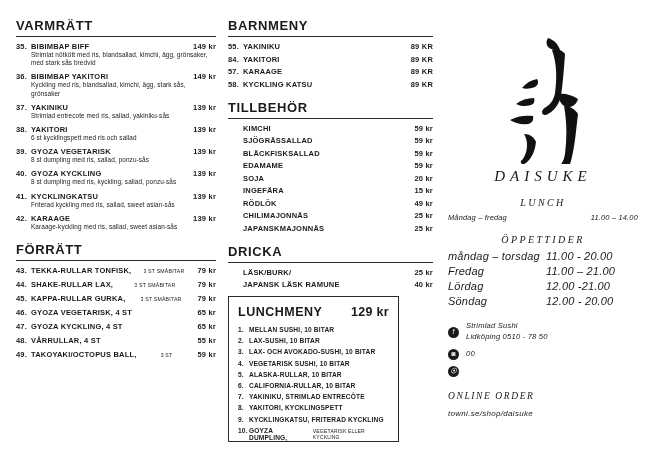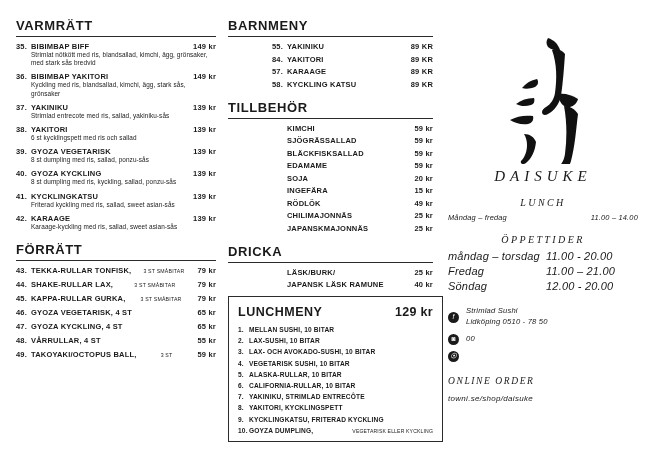--- a/index.html
+++ b/index.html
@@ -86,35 +86,34 @@
   }
 
   
   .prow {
     display: flex;
     align-items: baseline;
     font-size: 7.5px;
     font-weight: bold;
     margin-bottom: 3.5px;
     letter-spacing: 0.2px;
-    margin-left: 44px;
   }
   .prow .pnum { width: 15px; flex: 0 0 15px; }
   .prow .pname { flex: 0 0 auto; }
   .prow .pfill { flex: 1 1 auto; }
   .prow .pprice { flex: 0 0 auto; }
 
   .sec-block { margin-bottom: 11px; }
 
   
   .lunchbox {
     position: absolute;
     left: 228px;
     top: 296px;
-    width: 215px;
+    width: 171px;
     height: 146px;
     border: 1px solid #2b2b2b;
     box-sizing: border-box;
     padding: 8px 9px;
   }
   .lunchbox-head {
     display: flex;
     align-items: baseline;
     justify-content: space-between;
     margin-bottom: 7px;
@@ -573,20 +572,24 @@
       <div class="open-list">
         <div class="open-row">
           <span class="or-l">måndag – torsdag</span>
           <span class="or-r">11.00 -  20.00</span>
         </div>
         <div class="open-row">
           <span class="or-l">Fredag</span>
           <span class="or-r">11.00 – 21.00</span>
         </div>
         <div class="open-row">
+          <span class="or-l">Lördag</span>
+          <span class="or-r">12.00  -21.00</span>
+        </div>
+        <div class="open-row">
           <span class="or-l">Söndag</span>
           <span class="or-r">12.00 -  20.00</span>
         </div>
       </div>
     </div>
 
     <div style="margin-top:14px">
       <div class="contact-row">
         <span class="cicon">f</span>
         <span class="contact-text">

